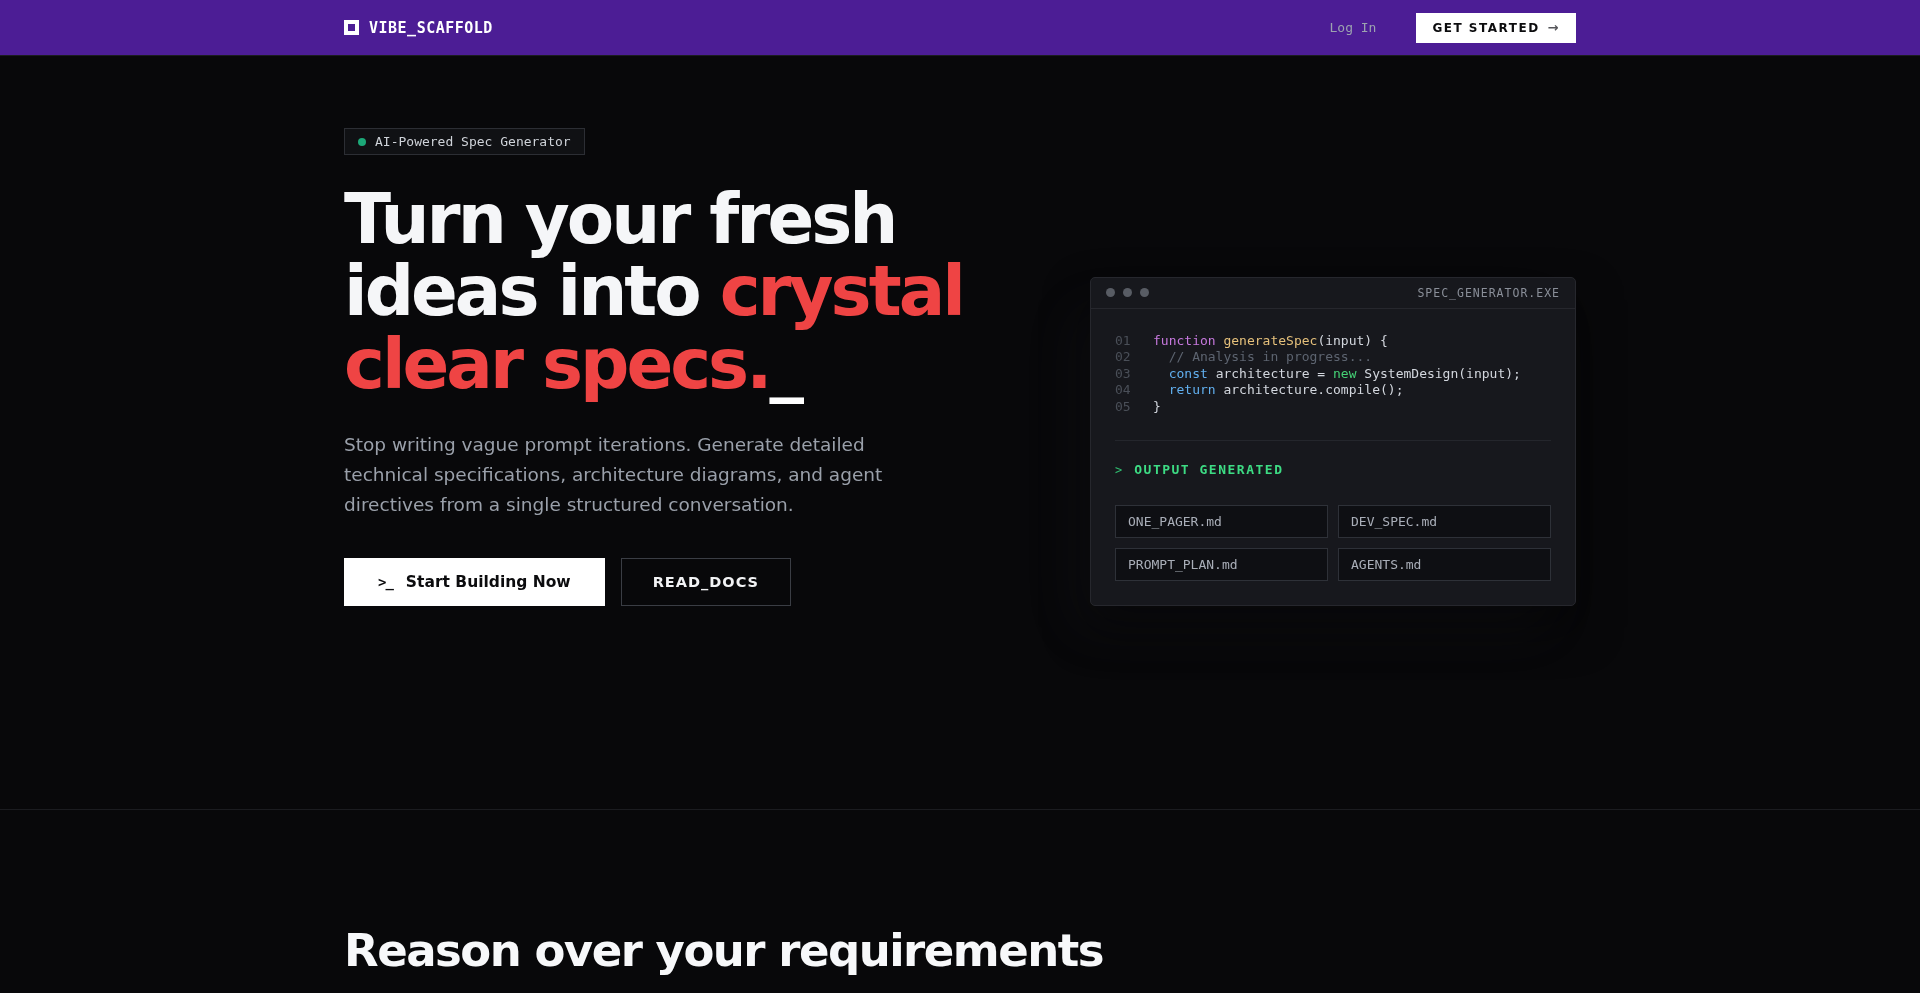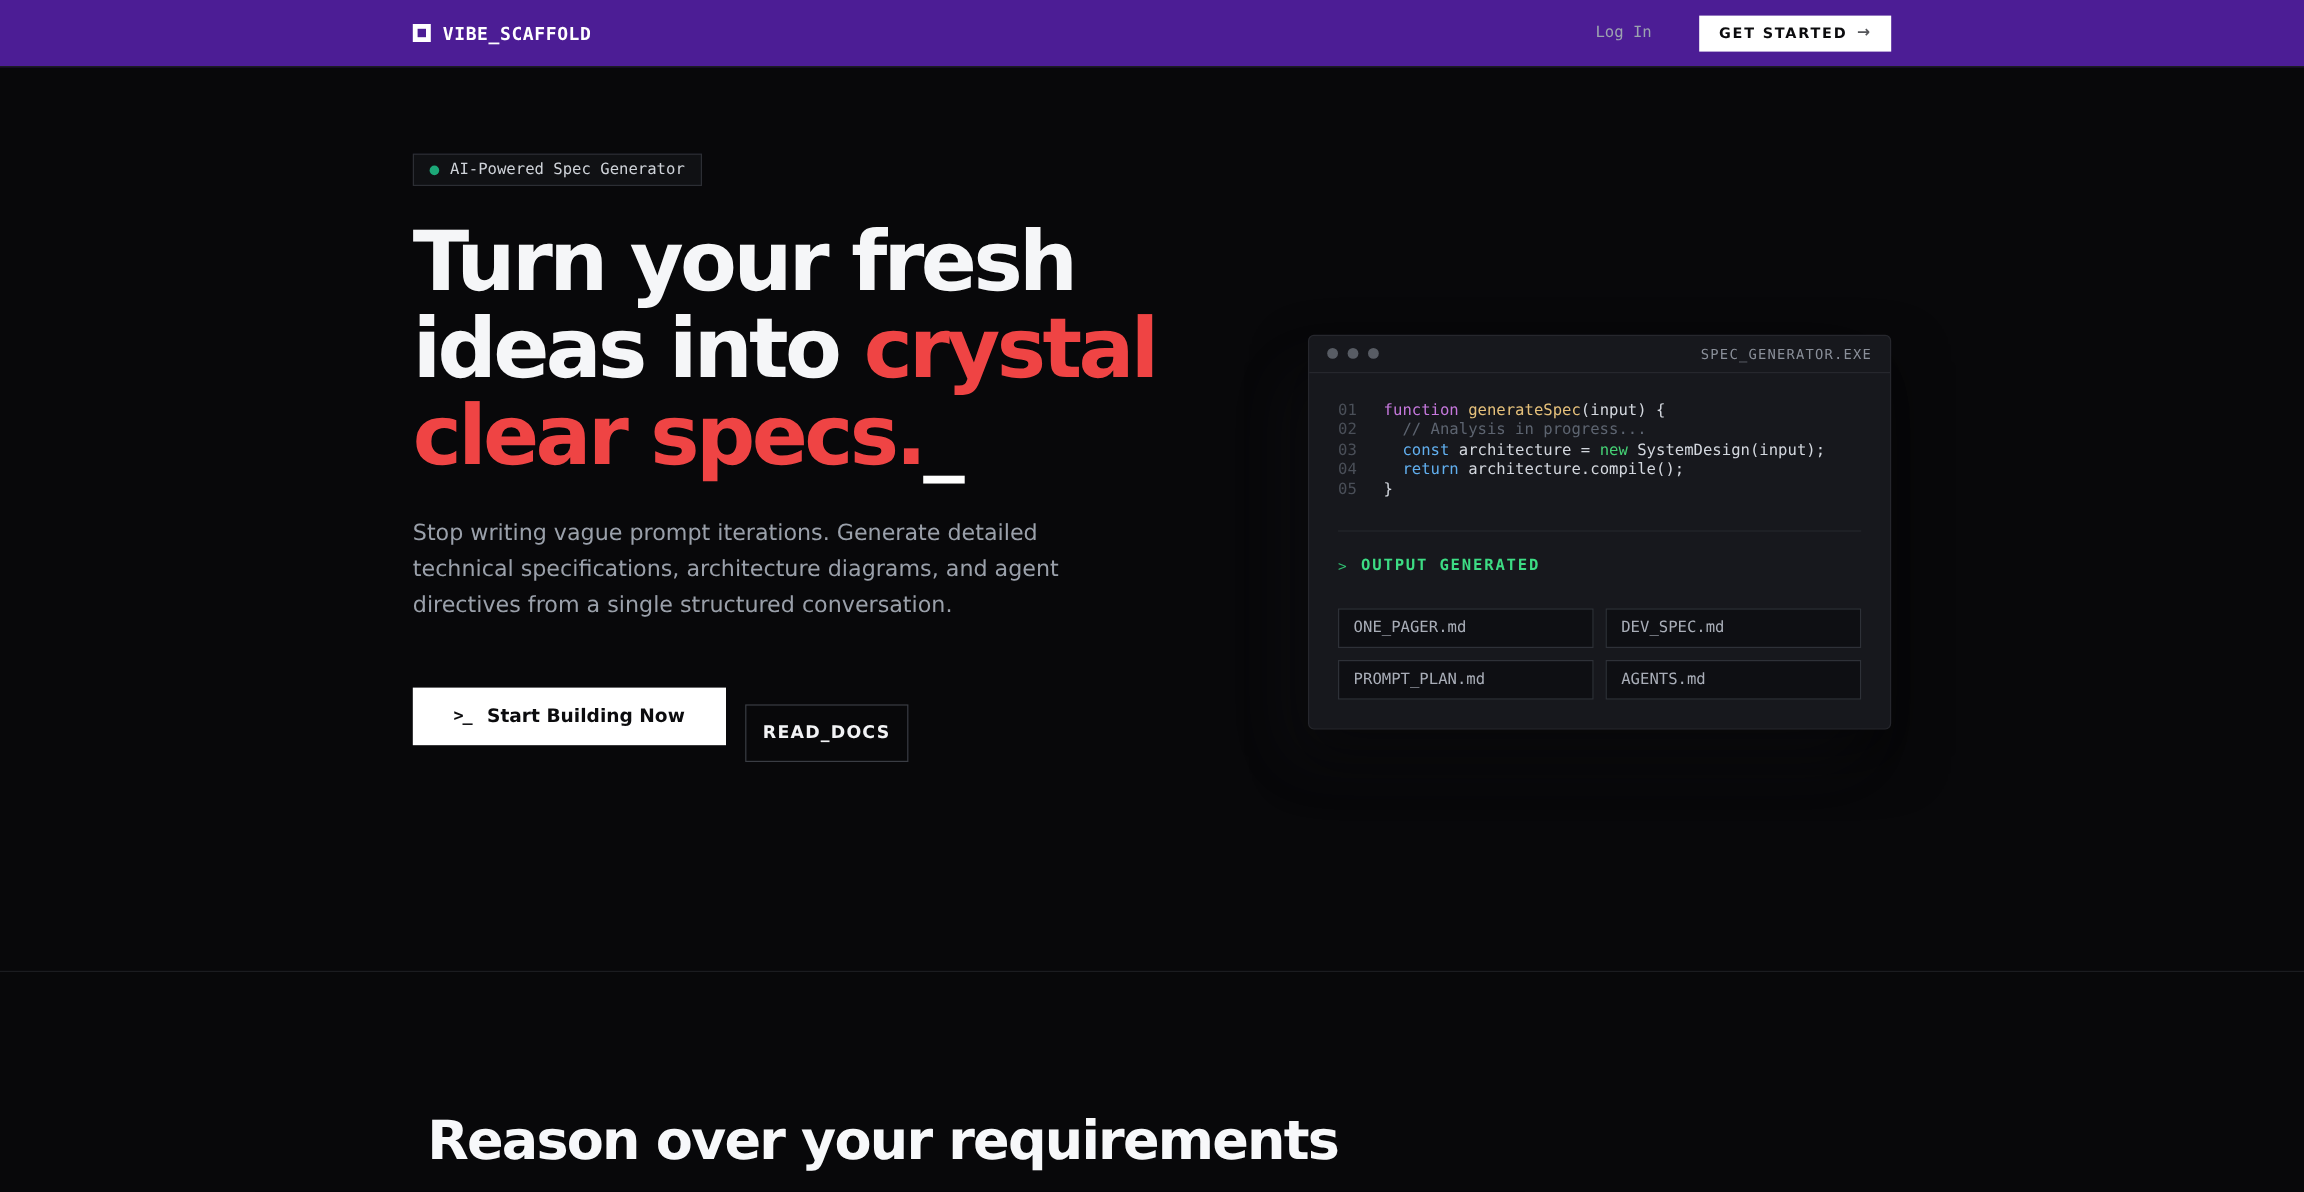--- a/index.html
+++ b/index.html
@@ -44,21 +44,21 @@
     font-size: 12px; font-weight: 800; letter-spacing: 1.5px; color: #0c0c0e;
   }
   .cta-arrow { color: #55565a; font-weight: bold; font-size: 13px; }
 
   
   .hero {
     height: 754px;
     border-bottom: 1px solid #1b1c20;
   }
   .hero-inner {
-    display: flex; align-items: center;
+    display: flex; align-items: flex-end;
     padding-top: 72px;
   }
   .hero-left { width: 680px; }
   .badge {
     display: inline-flex; align-items: center; gap: 9px;
     height: 27px; padding: 0 13px;
     border: 1px solid #2c2e34; background: #101114;
   }
   .badge-dot { width: 8px; height: 8px; border-radius: 50%; background: #1ca878; }
   .badge-label {
@@ -84,26 +84,25 @@
     background: #ffffff; border: none; cursor: pointer;
     display: flex; align-items: center; gap: 13px;
     font-size: 15.5px; font-weight: bold; color: #0c0c0e;
     font-family: "DejaVu Sans", "Liberation Sans", sans-serif;
   }
   .primary-btn-icon {
     font-family: "DejaVu Sans Mono", "Liberation Mono", monospace;
     font-size: 14px; font-weight: bold; color: #0c0c0e; letter-spacing: -1px;
   }
   .secondary-btn {
-    height: 48px; padding: 0 14px;
+    height: 48px; padding: 0 31px;
     background: transparent; border: 1px solid #3a3d44; cursor: pointer;
     display: flex; align-items: center;
     font-size: 14.5px; font-weight: bold; color: #f2f3f5; letter-spacing: 1px;
     font-family: "DejaVu Sans", "Liberation Sans", sans-serif;
-    margin-top: 29px;
   }
 
   
   .hero-right { margin-left: auto; margin-top: 124px; }
   .code-window {
     width: 486px;
     background: #17181d;
     border: 1px solid #26272d;
     border-radius: 5px;
     box-shadow: -22px 28px 55px rgba(110, 120, 140, 0.05), 0 22px 44px rgba(0,0,0,0.5);
@@ -159,21 +158,21 @@
   }
 
   
   .capabilities { padding-top: 100px; }
   .cap-eyebrow {
     font-family: "DejaVu Sans Mono", "Liberation Mono", monospace;
     font-size: 14px; color: #878c96;
   }
   .cap-heading {
     margin-top: 14px;
-    font-size: 45px; font-weight: bold; letter-spacing: -1.5px; color: #f7f8fa; margin-left: 12px;
+    font-size: 45px; font-weight: bold; letter-spacing: -1.5px; color: #f7f8fa;
   }
 </style>
 </head>
 <body>
 
 <header class="nav">
   <div class="container nav-inner">
     <div class="brand">
       <span class="brand-mark"></span>
       <span class="brand-name">VIBE_SCAFFOLD</span>

